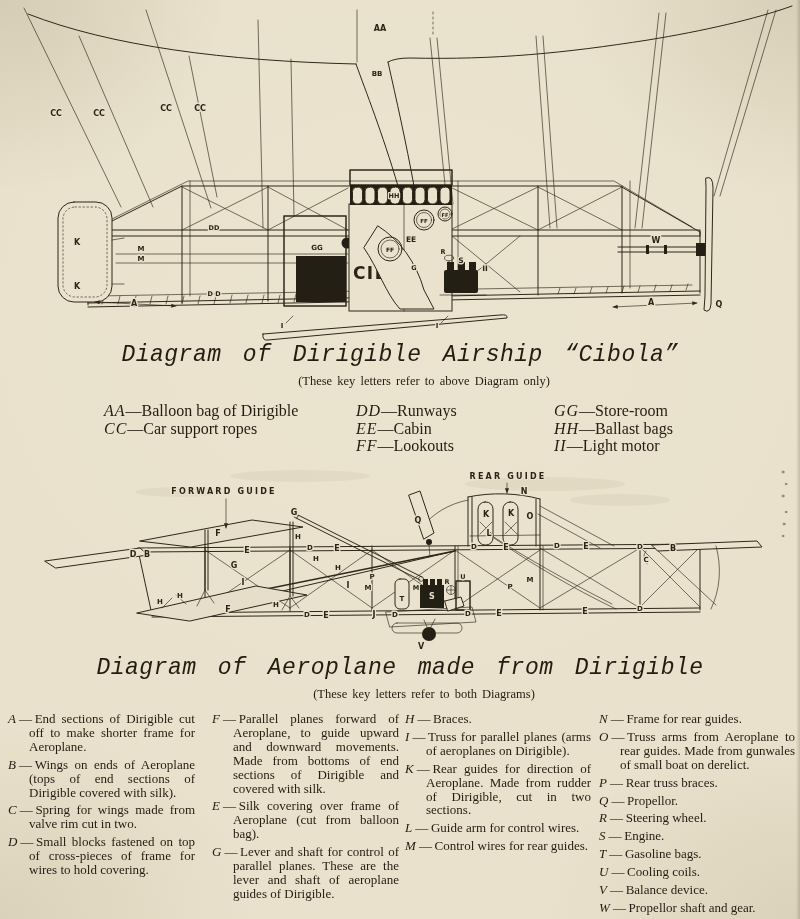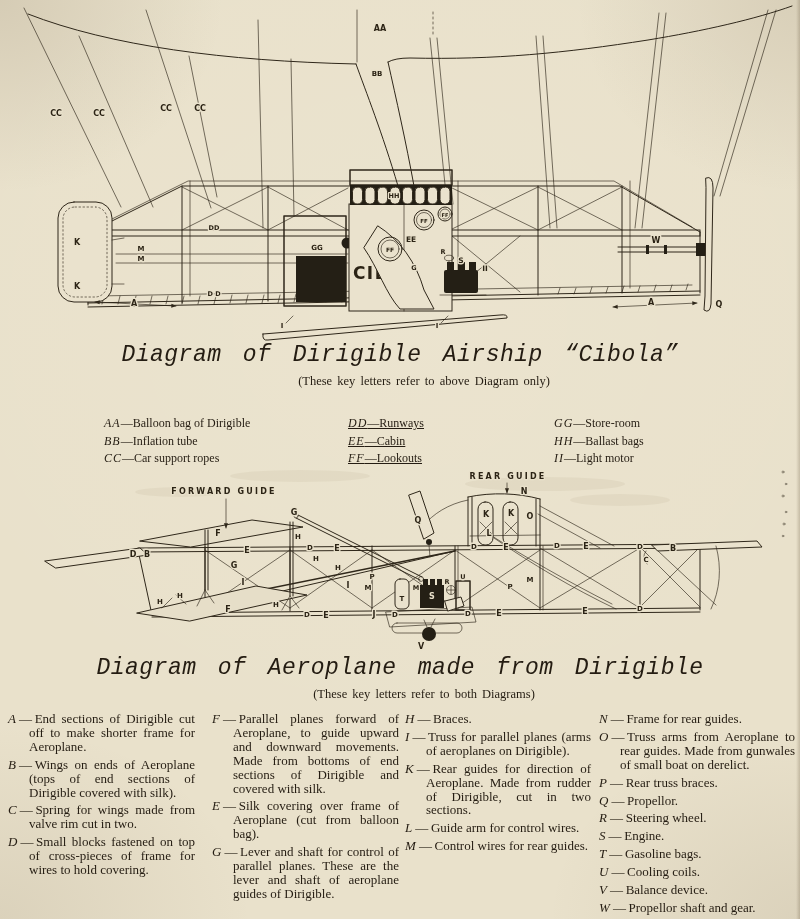--- a/index.html
+++ b/index.html
@@ -24,23 +24,23 @@
   #d1-labels text,#d2-labels text{font-family:"DejaVu Sans",sans-serif;font-weight:700;fill:#2b2315;
     paint-order:stroke;stroke:#e9e1cb;stroke-width:2.6px;stroke-linejoin:round;}
   #d2-labels text.guide{letter-spacing:2.2px;}
   #d2-labels text.ondark{stroke:none;fill:#e8e0ca;}
   .cibo{font-family:"DejaVu Sans",sans-serif;font-weight:700;font-size:17px;letter-spacing:1.5px;fill:#2b2315;}
   .title{position:absolute;width:100%;text-align:center;font-style:italic;font-size:23px;
     letter-spacing:.5px;word-spacing:7px;font-family:Liberation Mono, monospace;}
   .subtitle{position:absolute;width:100%;text-align:center;font-size:12.5px;word-spacing:2px;margin-left:24px;}
   #title1{top:342px;} #subtitle1{top:374px;}
   #title2{top:655px;} #subtitle2{top:687px;}
-  .leg1col{position:absolute;top:402px;font-size:12px;line-height:17.6px;white-space:nowrap;margin-top:13px;}
+  .leg1col{position:absolute;top:402px;font-size:16px;line-height:17.6px;white-space:nowrap;}
   .leg1col p{margin:0;} .leg1col i{letter-spacing:1px;}
-  #leg1c1{left:104px;} #leg1c2{left:348px;text-decoration:underline;} #leg1c3{left:554px;}
+  #leg1c1{left:104px;} #leg1c2{left:356px;} #leg1c3{left:554px;}
   .leg2col{position:absolute;top:712px;font-size:13px;line-height:13.9px;text-align:justify;}
   .leg2col p{margin:0 0 4px 0;padding-left:21px;text-indent:-21px;}
   .leg2col i{letter-spacing:.5px;}
   #leg2c1{left:8px;width:187px;} #leg2c2{left:212px;width:187px;}
   #leg2c3{left:405px;width:186px;} #leg2c4{left:599px;width:196px;}
 </style>
 </head>
 <body>
 
 <div id="page">
@@ -208,21 +208,20 @@
         <text x="282" y="328" text-anchor="middle" font-size="7">I</text>
         <text x="437" y="328" text-anchor="middle" font-size="7">I</text>
       </g>
   </svg>
 
   <div class="title" id="title1">Diagram of Dirigible Airship “Cibola”</div>
   <div class="subtitle" id="subtitle1">(These key letters refer to above Diagram only)</div>
   <div id="legend1">
     <div class="leg1col" id="leg1c1">
         <p><i>AA</i><span>—Balloon bag of Dirigible</span></p>
-        <p><i>BB</i><span>—Inflation tube</span></p>
         <p><i>CC</i><span>—Car support ropes</span></p>
       </div>
     <div class="leg1col" id="leg1c2">
         <p><i>DD</i><span>—Runways</span></p>
         <p><i>EE</i><span>—Cabin</span></p>
         <p><i>FF</i><span>—Lookouts</span></p>
       </div>
     <div class="leg1col" id="leg1c3">
         <p><i>GG</i><span>—Store-room</span></p>
         <p><i>HH</i><span>—Ballast bags</span></p>

